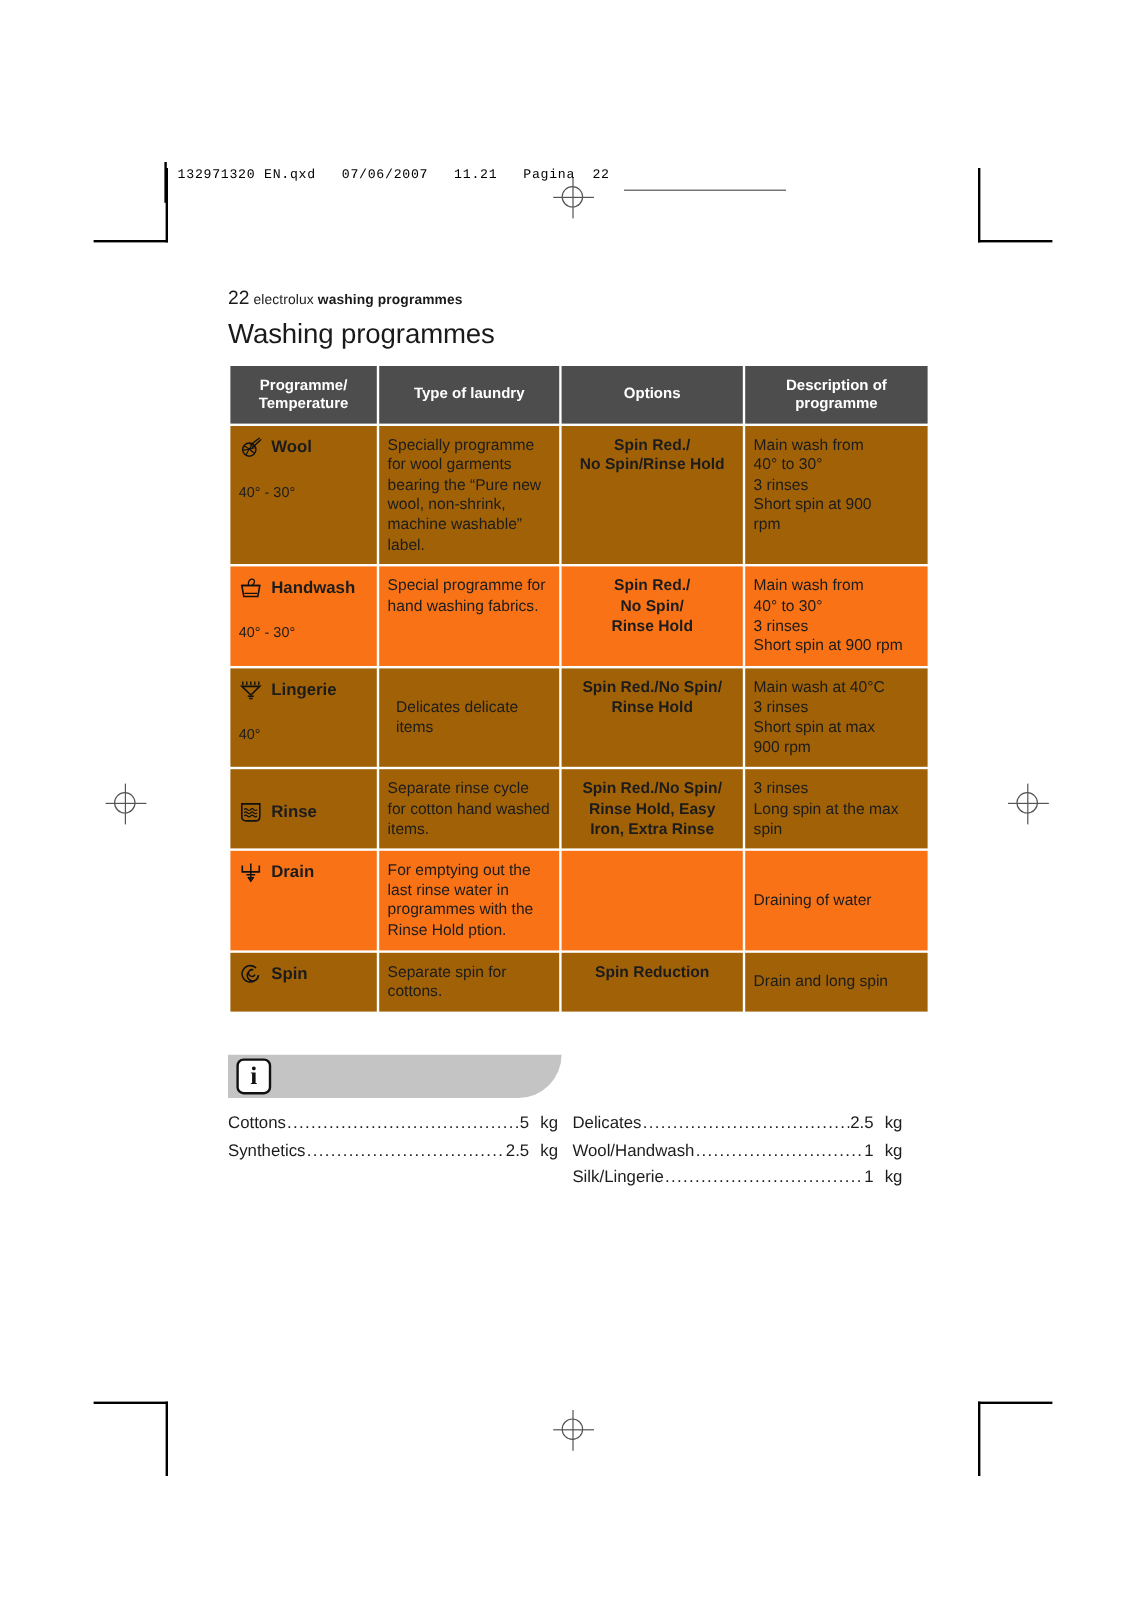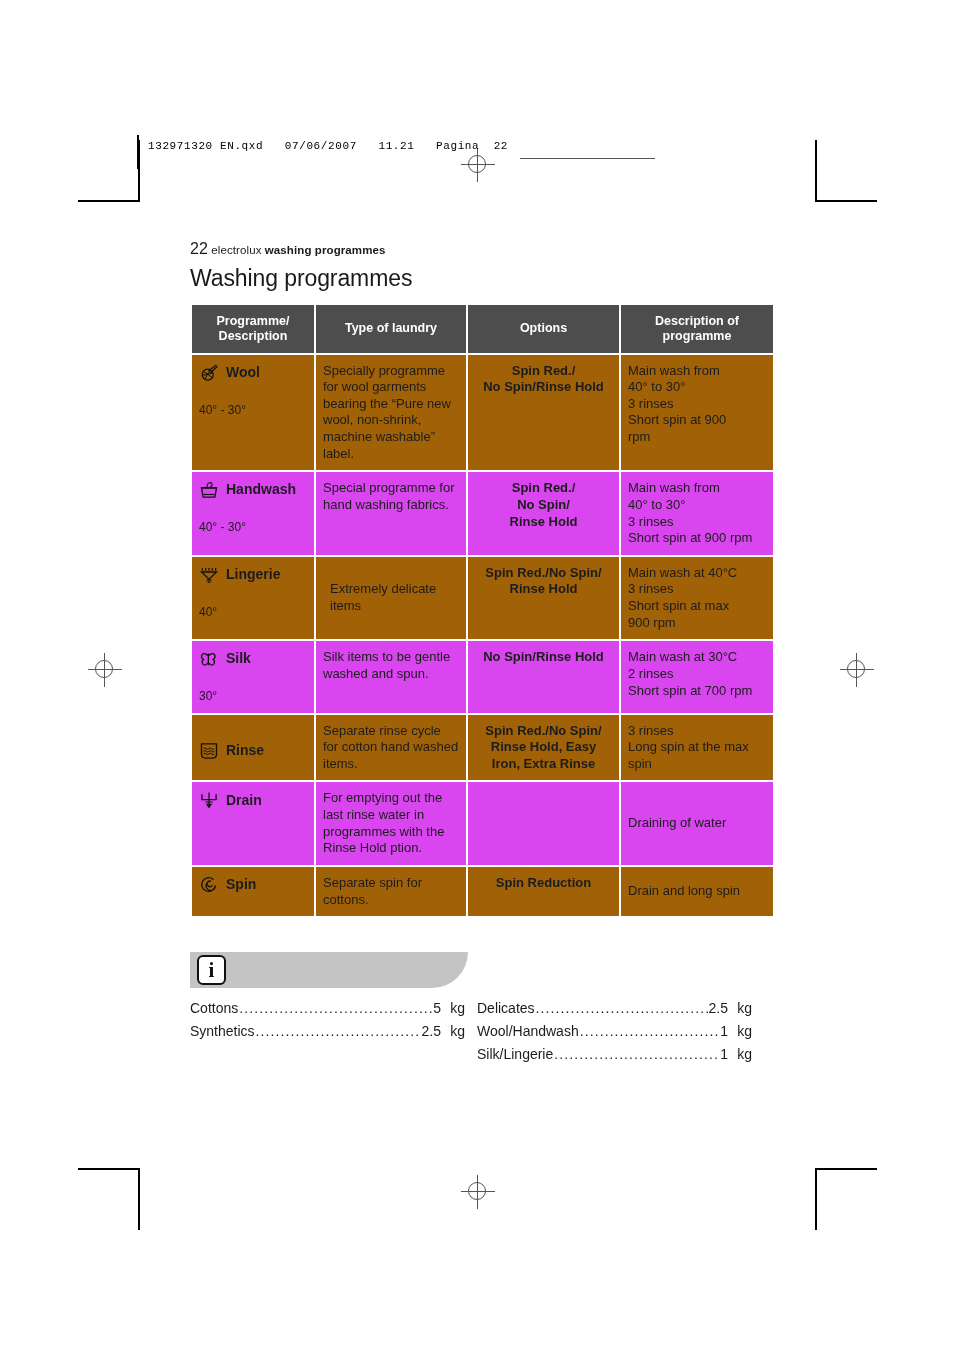--- a/index.html
+++ b/index.html
@@ -47,21 +47,21 @@
   table.prog{border-collapse:separate;border-spacing:2px;width:575px;table-layout:fixed;}
   table.prog th{
     background:#4d4d4d;color:#fff;font-size:12.5px;font-weight:bold;
     text-align:center;padding:9px 4px;line-height:1.18;vertical-align:middle;
   }
   table.prog td{
     font-size:13px;color:#1c1c1c;vertical-align:top;
     padding:8px 7px;line-height:1.28;
   }
   tr.rowA td{background:#a16207;}
-  tr.rowB td{background:#d946ef;}
+  tr.rowB td{background:#f97316;}
 
   td.c-prog{vertical-align:middle;}
   td.c-opt{text-align:center;font-weight:bold;vertical-align:middle;line-height:1.32;}
   td.c-desc{padding-left:6px;}
   td.c-type{padding-left:9px;}
 
   .progname{display:flex;align-items:center;gap:7px;font-weight:bold;font-size:14px;}
   .progname .lbl{font-weight:bold;}
   .temp{font-size:12px;font-weight:normal;margin-top:20px;color:#1c1c1c;}
   .pic{width:20px;height:20px;flex:0 0 20px;display:block;}
@@ -153,21 +153,21 @@
     <colgroup>
       <col style="width:122px">
         <col style="width:150px">
         <col style="width:151px">
         <col style="width:152px">
     </colgroup>
     <thead>
       <tr>
         <th>
           <span>Programme/</span><br>
-          <span>Description</span>
+          <span>Temperature</span>
         </th>
         <th>Type of laundry</th>
         <th>Options</th>
         <th>
           <span>Description of</span><br>
           <span>programme</span>
         </th>
       </tr>
     </thead>
     <tbody>
@@ -222,47 +222,29 @@
           <div class="progname">
             <svg class="pic" viewBox="0 0 24 24">
               <path d="M4 3.5 V7 M8 3.5 V7 M12 3.5 V7 M16 3.5 V7 M20 3.5 V7" stroke="#111" stroke-width="1.4"></path>
               <path d="M3 8.4 H21 L12 17 Z" fill="none" stroke="#111" stroke-width="1.6"></path>
               <path d="M9 18.2 H15 M10.2 20.6 H13.8" stroke="#111" stroke-width="1.5"></path>
             </svg>
             <span class="lbl">Lingerie</span>
           </div>
           <div class="temp">40°</div>
         </td>
-        <td class="c-type mid" style="padding-left:14px;">Extremely delicate items</td>
+        <td class="c-type mid" style="padding-left:14px;">Delicates delicate items</td>
         <td class="c-opt" style="white-space:pre-line;">Spin Red./No Spin/
 Rinse Hold</td>
         <td class="c-desc" style="white-space:pre-line;">Main wash at 40°C
 3 rinses
 Short spin at max
 900 rpm</td>
       </tr>
 
-      <tr class="rowB">
-        <td class="c-prog">
-          <div class="progname">
-            <svg class="pic" viewBox="0 0 24 24">
-              <path d="M11.2 5.5 Q11.2 13 11.2 19.5" stroke="#111" stroke-width="1.5"></path>
-              <path d="M11.2 8 Q5 3.5 3.4 7.5 Q2.2 11 5.4 12.4 Q2.6 14.6 4.6 18 Q6.8 21 11.2 16.6" fill="none" stroke="#111" stroke-width="1.5"></path>
-              <path d="M11.2 8 Q17.4 3.5 19 7.5 Q20.2 11 17 12.4 Q19.8 14.6 17.8 18 Q15.6 21 11.2 16.6" fill="none" stroke="#111" stroke-width="1.5"></path>
-            </svg>
-            <span class="lbl">Silk</span>
-          </div>
-          <div class="temp">30°</div>
-        </td>
-        <td class="c-type">Silk items to be gentle washed and spun.</td>
-        <td class="c-opt" style="white-space:pre-line;">No Spin/Rinse Hold</td>
-        <td class="c-desc" style="white-space:pre-line;">Main wash at 30°C
-2 rinses
-Short spin at 700 rpm</td>
-      </tr>
 
       <tr class="rowA">
         <td class="c-prog">
           <div class="progname" style="margin-top:18px;">
             <svg class="pic" viewBox="0 0 24 24">
               <path d="M3 3.5 H21 V16 Q21 20.5 16.5 20.5 H7.5 Q3 20.5 3 16 Z" fill="none" stroke="#111" stroke-width="1.6"></path>
               <path d="M5.4 9.2 Q7 7.4 8.6 9.2 Q10.2 11 11.8 9.2 Q13.4 7.4 15 9.2 Q16.6 11 18.2 9.2" fill="none" stroke="#111" stroke-width="1.2"></path>
               <path d="M5.4 12.4 Q7 10.6 8.6 12.4 Q10.2 14.2 11.8 12.4 Q13.4 10.6 15 12.4 Q16.6 14.2 18.2 12.4" fill="none" stroke="#111" stroke-width="1.2"></path>
               <path d="M5.4 15.6 Q7 13.8 8.6 15.6 Q10.2 17.4 11.8 15.6 Q13.4 13.8 15 15.6 Q16.6 17.4 18.2 15.6" fill="none" stroke="#111" stroke-width="1.2"></path>
             </svg>

